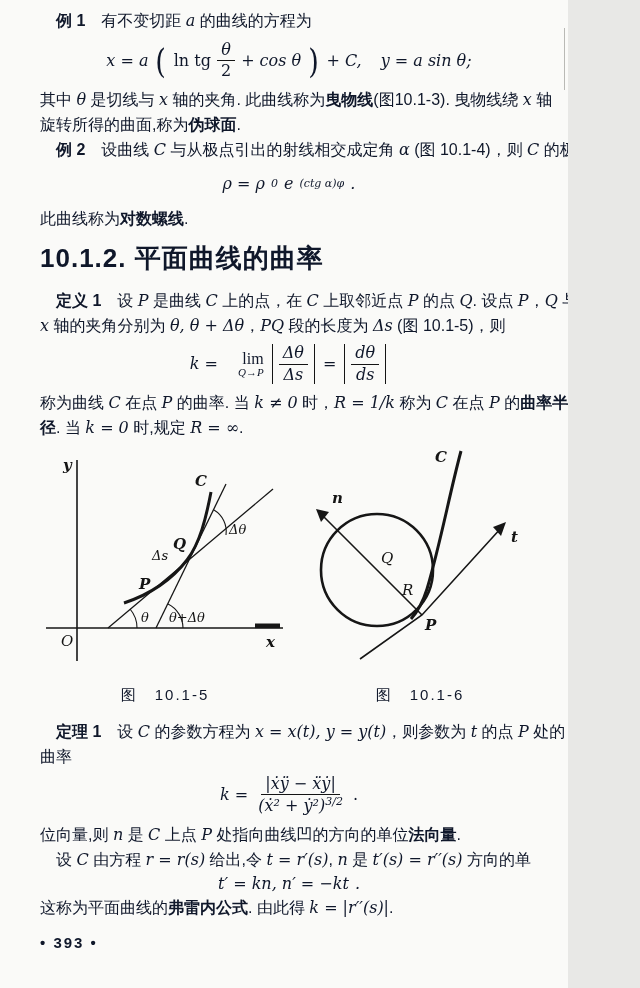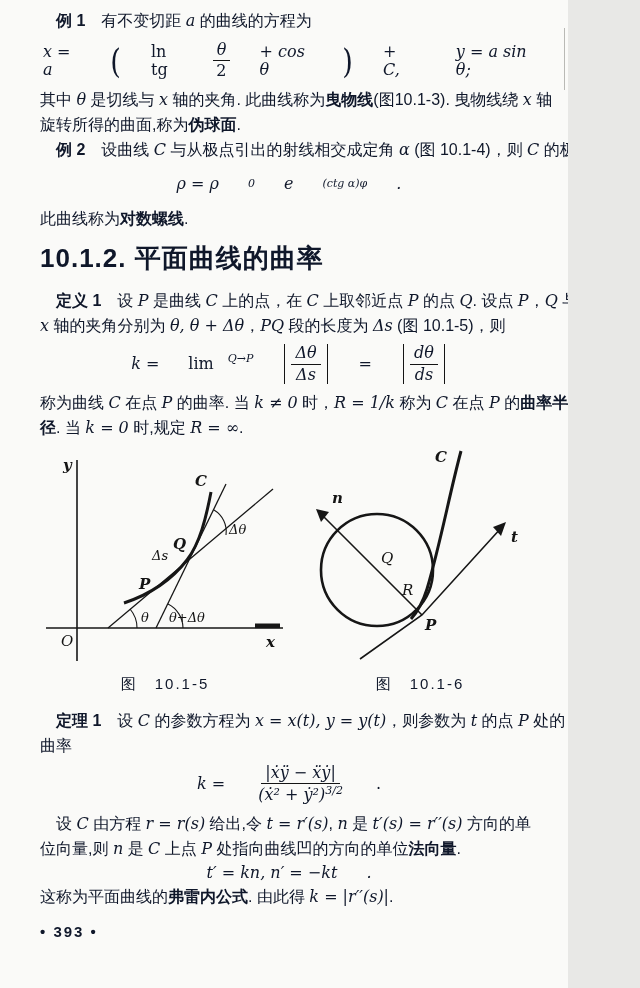--- a/index.html
+++ b/index.html
@@ -17,47 +17,46 @@
   .line { line-height:25px; white-space:nowrap; }
   .indent { text-indent:16px; }
   .b { font-weight:bold; }
   .v { font-style:italic; font-family:"DejaVu Serif", serif; }
   sup, sub { font-family:"DejaVu Serif", serif; font-style:italic; font-size:11px; }
 
   .formula {
     display:flex; align-items:center; justify-content:center;
     font-family:"DejaVu Serif", serif; font-style:italic;
     line-height:1.15;
-    gap:23px;
   }
   .formula > * { margin:0 3px; }
   .rm { font-style:normal; }
   .paren { font-size:34px; font-style:normal; font-weight:300; line-height:1; transform:scaleX(.8); }
   .frac { display:inline-flex; flex-direction:column; align-items:center; vertical-align:middle; }
   .fnum { border-bottom:1.4px solid #141414; padding:0 4px 1px; }
   .fden { padding:1px 4px 0; }
   .abs { display:inline-flex; align-items:center; border-left:1.4px solid #141414; border-right:1.4px solid #141414; padding:0 6px; margin:0 5px; }
-  .lim { display:inline-flex; flex-direction:row; align-items:flex-start; }
+  .lim { display:inline-flex; flex-direction:column; align-items:flex-end;font-family:Liberation Serif, serif; }
   .lim .limsub { font-size:11px; margin-top:-2px;margin-left:14px; }
   .f1 { margin:8px 0 6px; }
   .f2 { margin:13px 0; }
   .f3 { margin:6px 0 6px; }
   .f4 { margin:6px 0 6px; }
   .f5 { margin:3px 0 2px; }
 
   h1.sec {
     font-size:26px; font-weight:bold;
     margin:10px 0 12px; letter-spacing:1px;
   }
   .figrow {
     display:flex; justify-content:space-between;
     margin:8px 0 14px; padding-right:12px;
   }
   .figblock { display:flex; flex-direction:column; align-items:center; }
-  .figcap { font-size:15px; margin-top:5px; letter-spacing:2px; }
+  .figcap { font-size:15px; margin-top:16px; letter-spacing:2px; }
   svg text { font-family:"DejaVu Serif", serif; font-style:italic; fill:#141414; }
   .pageno {
     text-align:left; margin:14px 58px 0 0;
     font-weight:bold; font-size:15px; letter-spacing:2px;
   }
   .edge-line { position:absolute; right:3px; top:28px; width:1px; height:62px; background:#b9b9b5; }
 </style>
 </head>
 <body>
 
@@ -177,22 +176,22 @@
 
   <div class="formula f4">
     <span class="v">k =</span>
     <span class="frac">
       <span class="fnum">|ẋÿ − ẍẏ|</span>
       <span class="fden"><span>(ẋ² + ẏ²)</span><sup>3/2</sup></span>
     </span>
     <span class="rm">.</span>
   </div>
 
+  <div class="line"><span>位向量,则 </span><span class="v">n</span><span> 是 </span><span class="v">C</span><span> 上点 </span><span class="v">P</span><span> 处指向曲线凹的方向的单位</span><span class="b">法向量</span><span>.</span></div>
   <div class="line indent"><span>设 </span><span class="v">C</span><span> 由方程 </span><span class="v">r = r(s)</span><span> 给出,令 </span><span class="v">t = r′(s)</span><span>, </span><span class="v">n</span><span> 是 </span><span class="v">t′(s) = r′′(s)</span><span> 方向的单</span></div>
-  <div class="line"><span>位向量,则 </span><span class="v">n</span><span> 是 </span><span class="v">C</span><span> 上点 </span><span class="v">P</span><span> 处指向曲线凹的方向的单位</span><span class="b">法向量</span><span>.</span></div>
 
   <div class="formula f5">
       <span class="v">t′ = kn,  n′ = −kt</span>
       <span>.</span>
     </div>
 
   <div class="line"><span>这称为平面曲线的</span><span class="b">弗雷内公式</span><span>. 由此得 </span><span class="v">k = |r′′(s)|</span><span>.</span></div>
 
   <div class="pageno">• 393 •</div>
 

